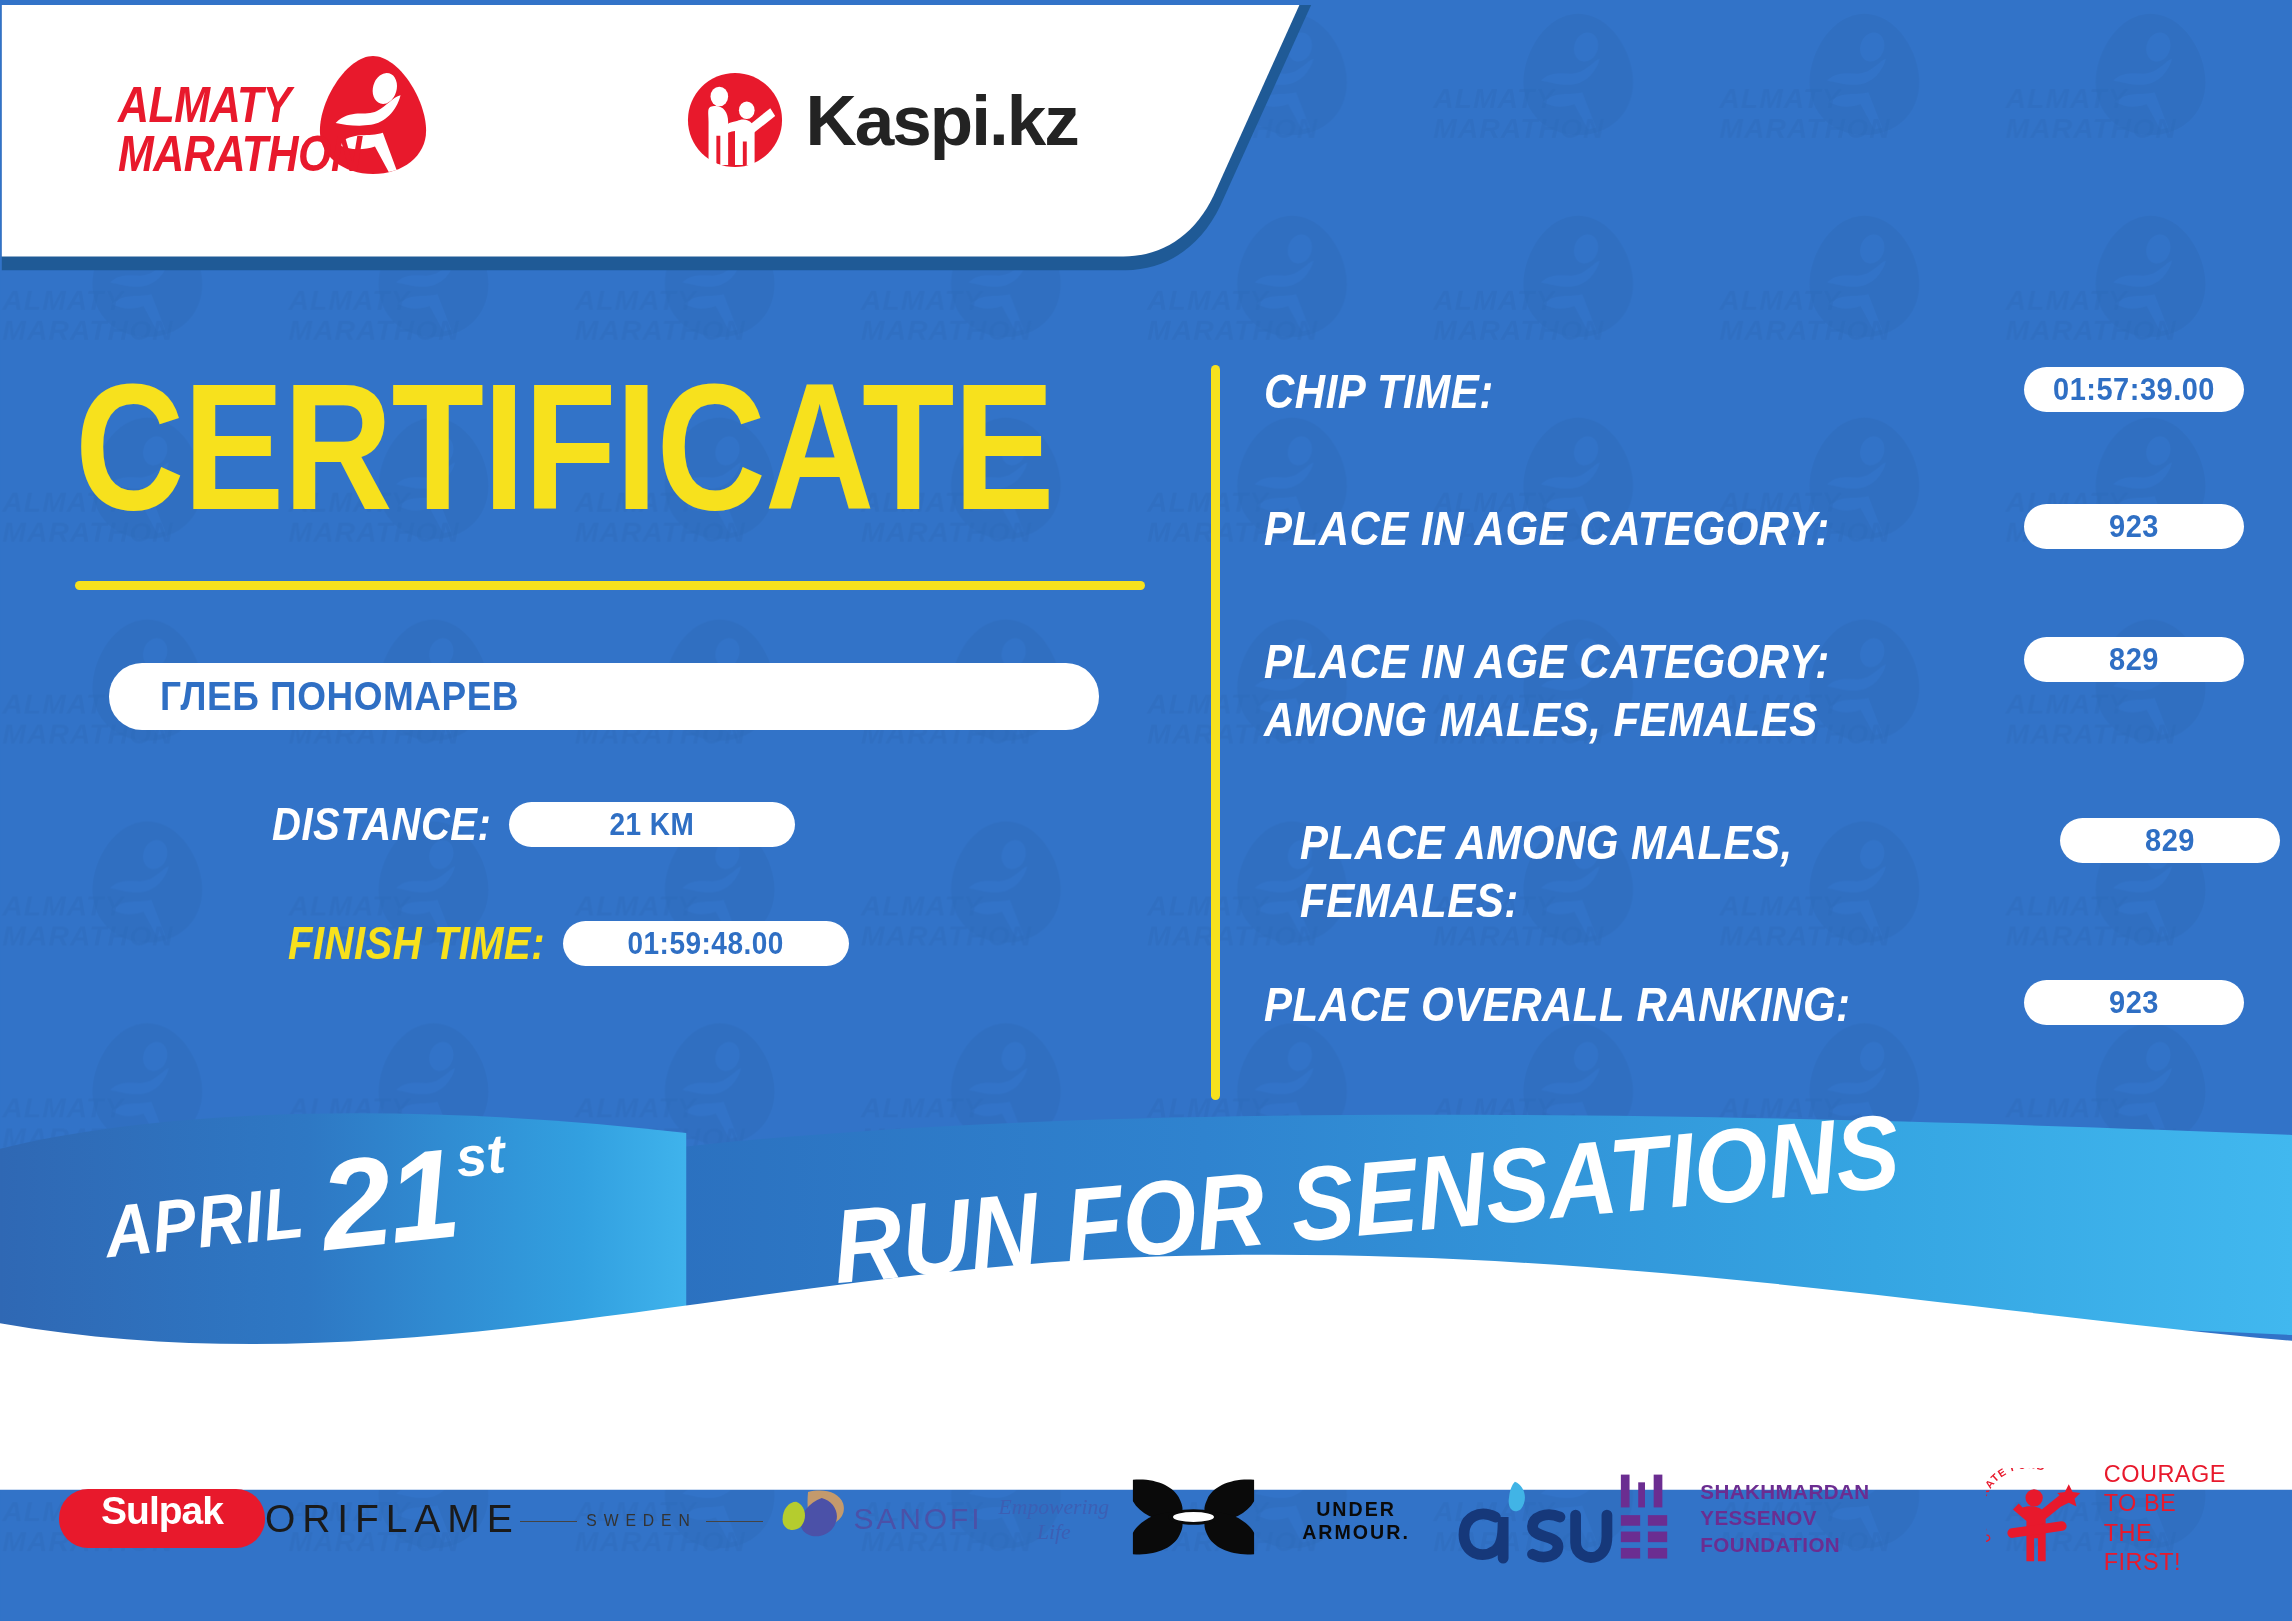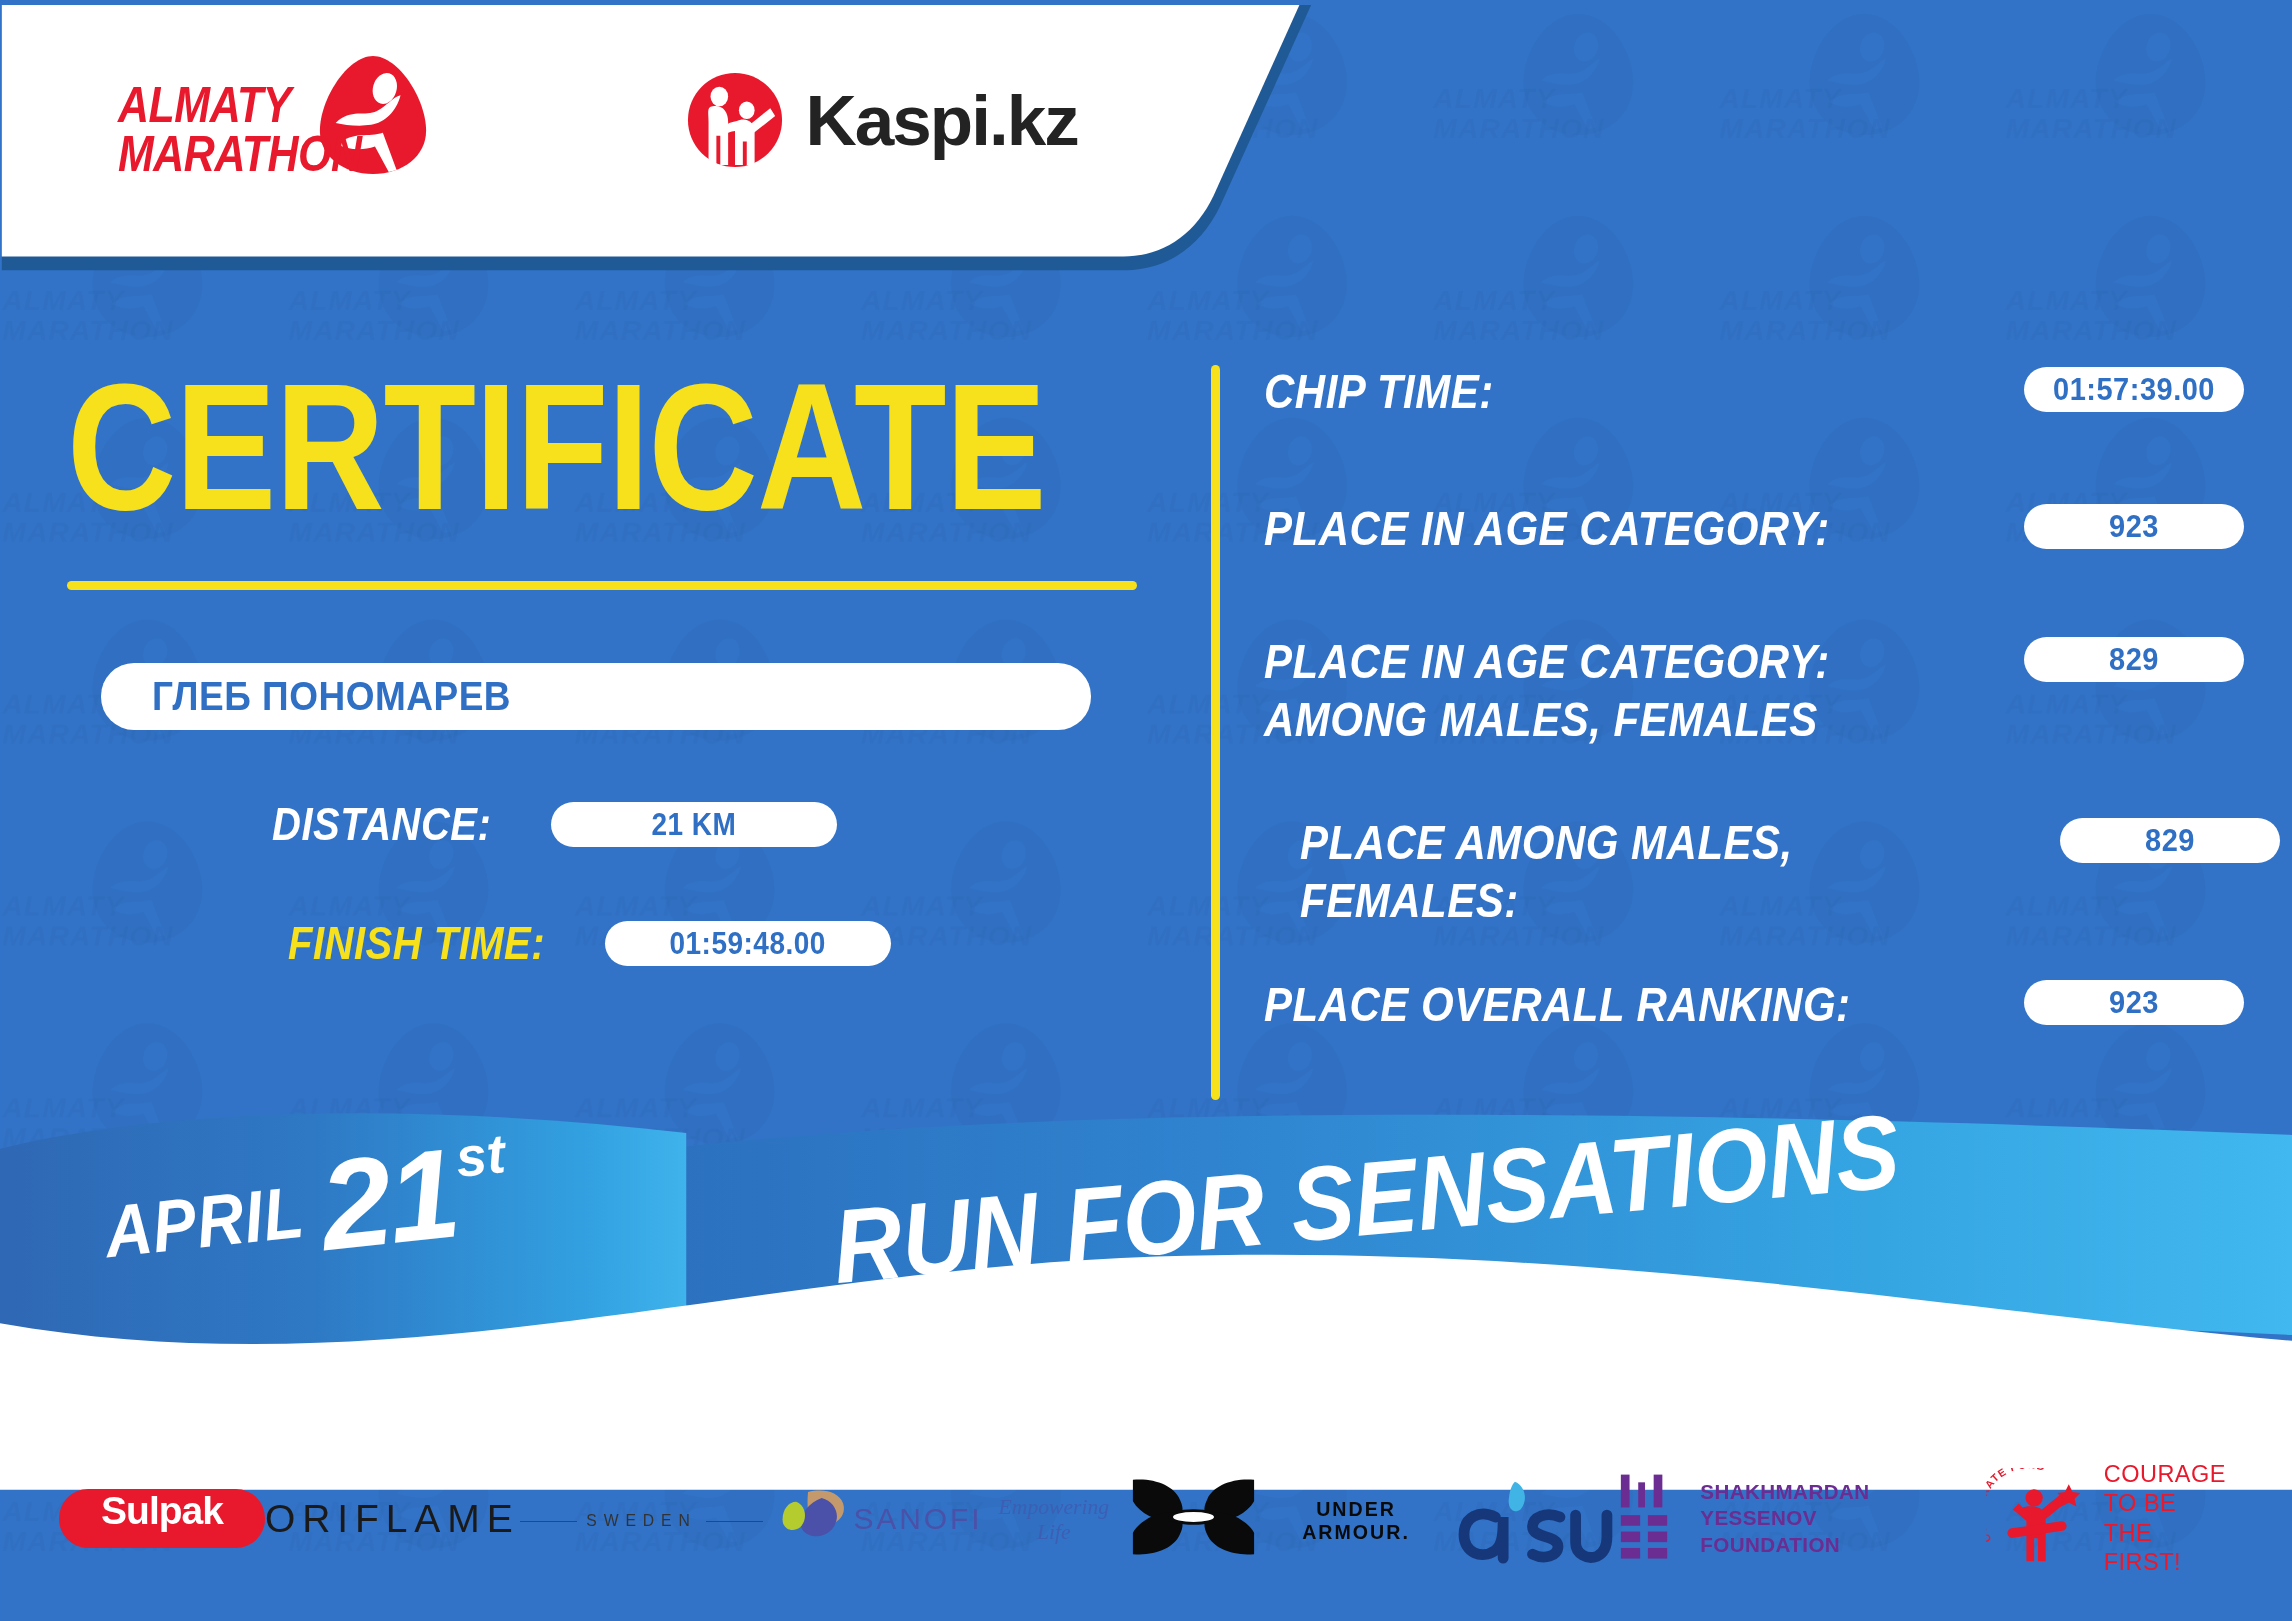--- a/index.html
+++ b/index.html
@@ -49,21 +49,21 @@
   }
   .kaspi-mark{width:98px;height:98px;}
   .kaspi-word{
     font-size:71px; font-weight:bold; color:#232323;
     letter-spacing:-2px; line-height:1;
     font-family:"Liberation Sans", sans-serif;
   }
 
   
   .left-col{
-    position:absolute; left:8px; top:333px; width:1176px; height:765px; z-index:6;padding-left:35px;
+    position:absolute; left:16px; top:333px; width:1176px; height:765px; z-index:6;padding-left:35px;
   }
   .cert-title{
     position:absolute; left:59px; top:24.5px;
     font-size:147px; font-weight:bold; color:#f7e11d;
     letter-spacing:-1px; line-height:1;
     font-family:"Liberation Sans", sans-serif;
     transform:scaleY(1.22) scaleX(1.03); transform-origin:left top;
   }
   .title-rule{
     position:absolute; left:59px; top:248px; width:1070px; height:8.8px;
@@ -77,21 +77,21 @@
   }
   .name-text{
     margin-left:51px;
     font-size:37px; font-weight:bold; color:#2f6fc4;
     letter-spacing:0.5px;
     transform:scaleY(1.12); transform-origin:left center;
     font-family:"Liberation Sans", sans-serif;
   }
 
   .lrow{
-    position:absolute; display:flex; align-items:center;gap:42px;
+    position:absolute; display:flex; align-items:center;
   }
   .lrow .lbl{
     font-size:40px; font-weight:bold; font-style:italic;
     letter-spacing:0.5px; white-space:nowrap;
     transform:scaleY(1.15); transform-origin:left center;
     font-family:"Liberation Sans", sans-serif;
   }
   .lbl-white{color:#ffffff;}
   .lbl-yellow{color:#f7e11d;}
   .lrow .val-pill{

